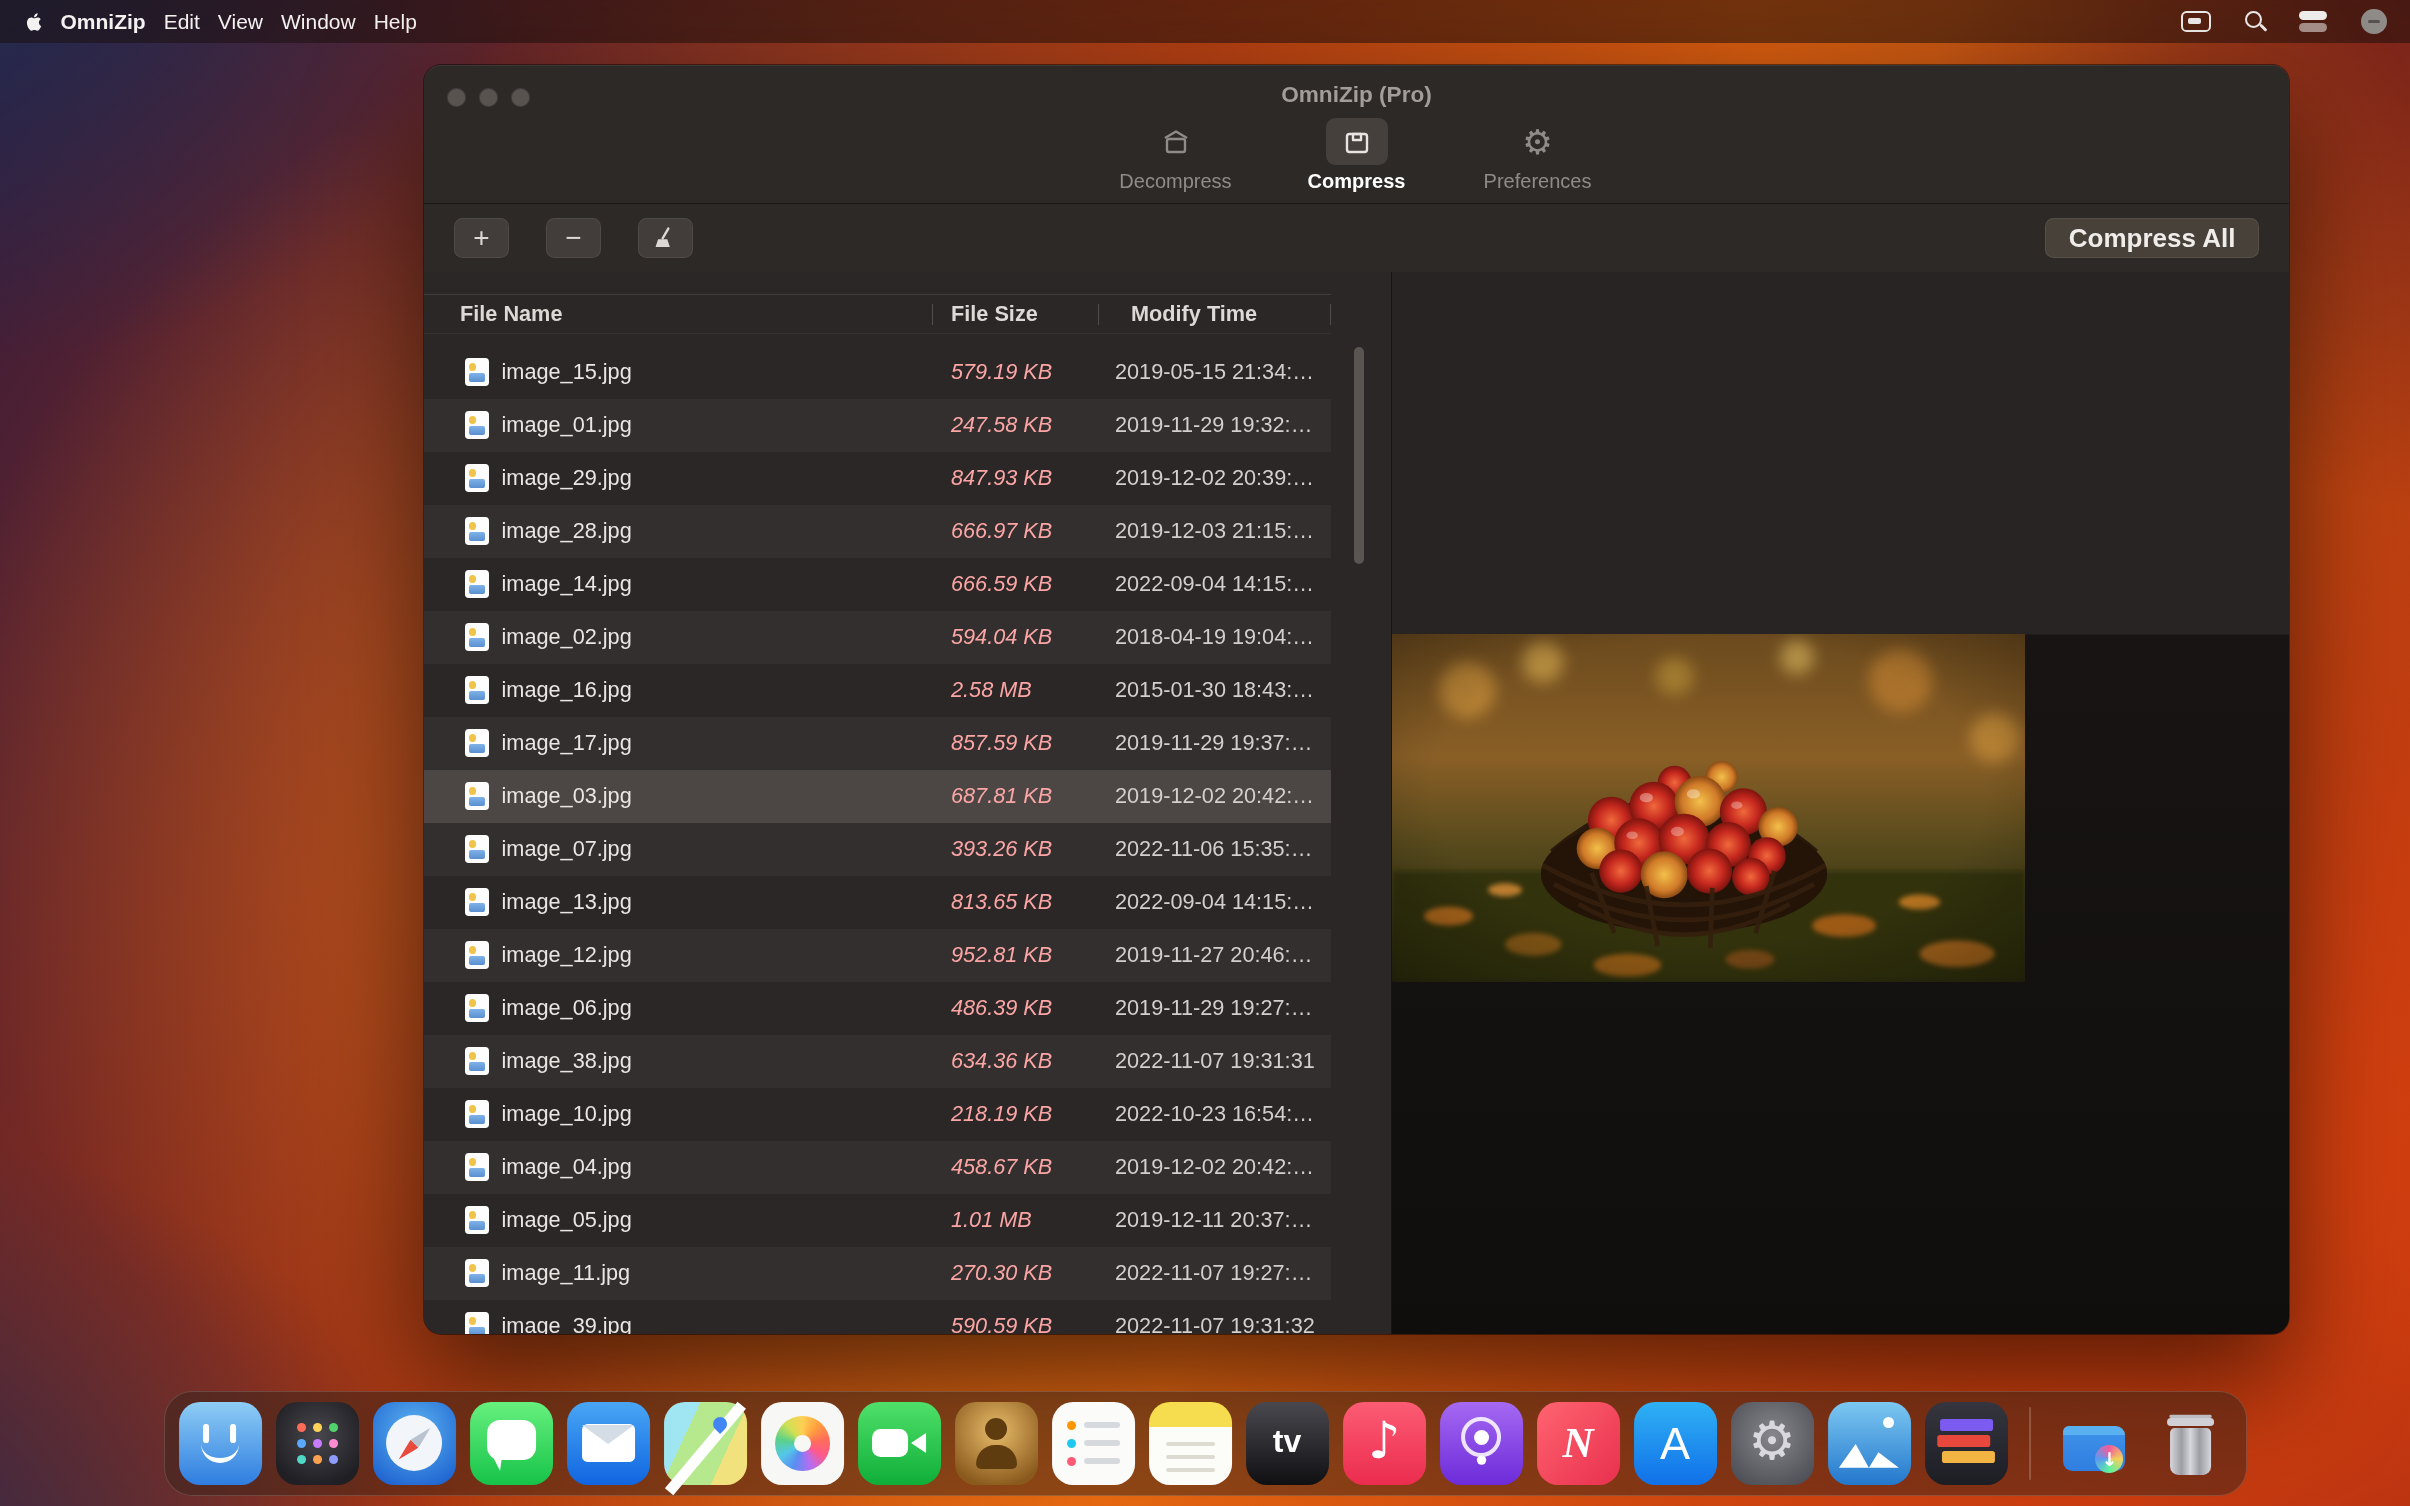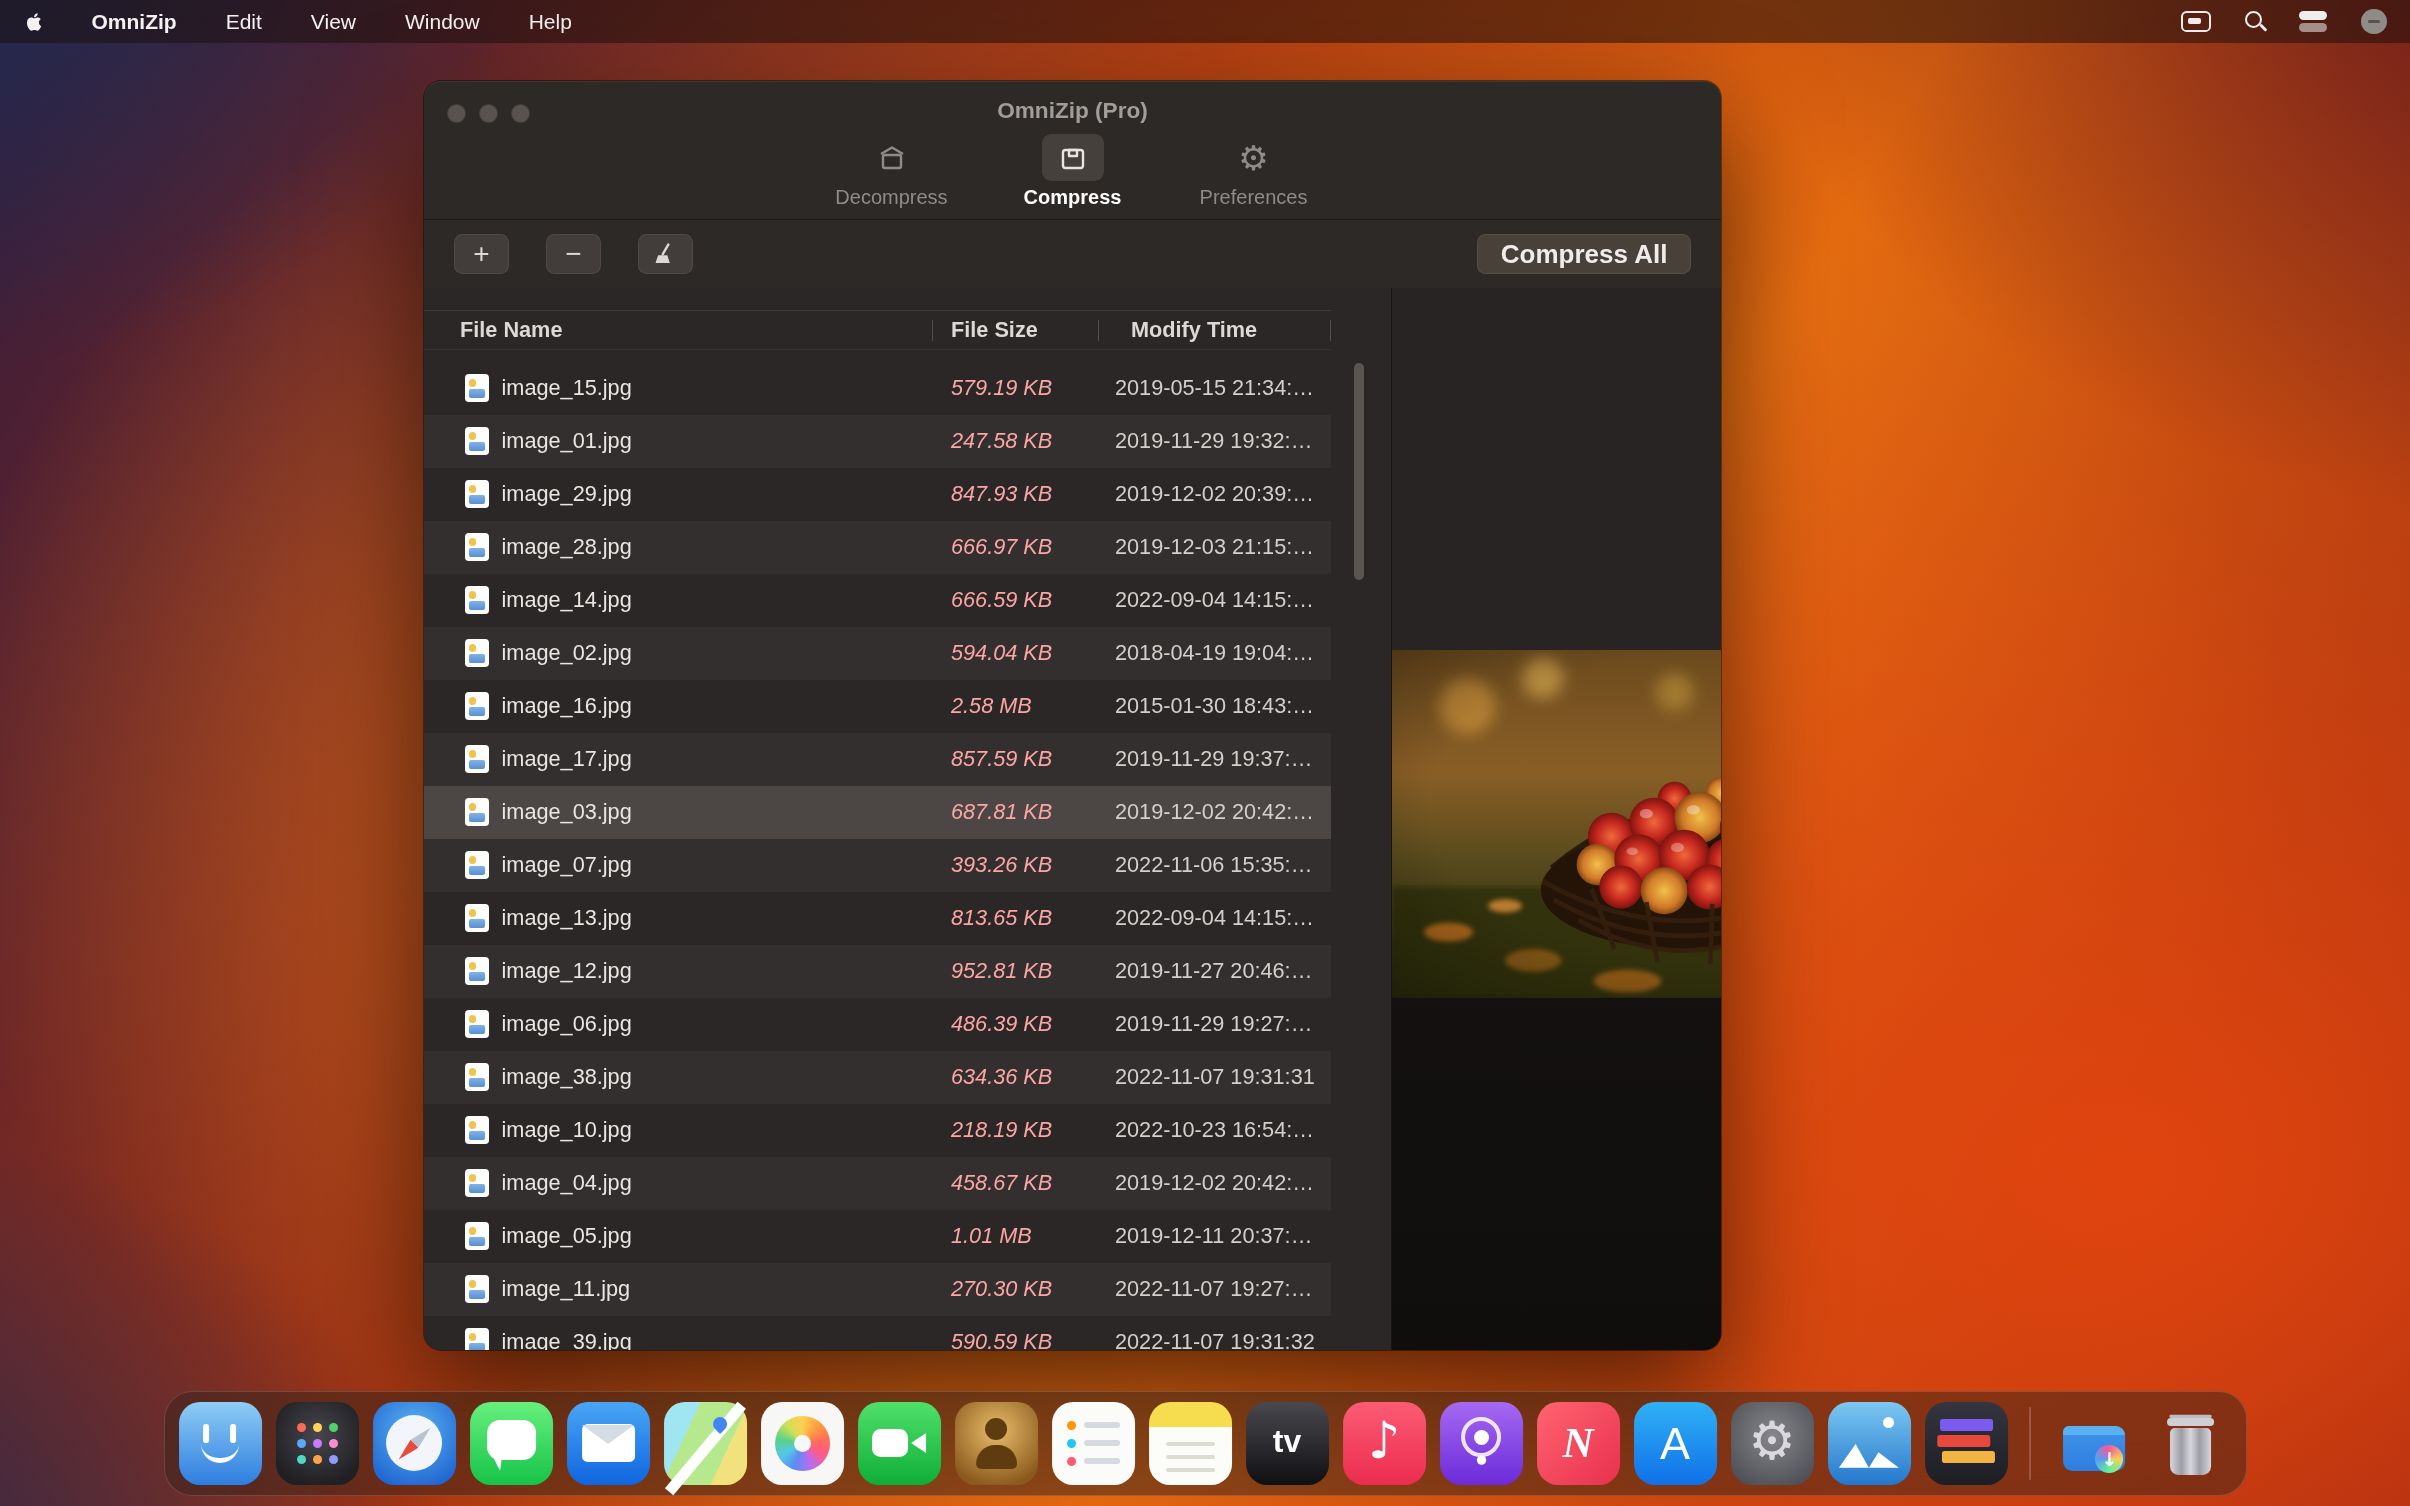--- a/index.html
+++ b/index.html
@@ -14,42 +14,42 @@
       radial-gradient(1601px 1177px at 108% -8%, #58101f 0%, rgba(88,16,31,0) 55%),
       radial-gradient(1977px 1412px at 88% 78%, #e0440e 0%, rgba(224,68,14,0) 62%),
       radial-gradient(1789px 1318px at 46% 52%, #f07c1a 0%, rgba(240,124,26,0) 66%),
       linear-gradient(120deg, #341a3c 0%, #a93511 38%, #e4690f 60%, #8c1f14 100%);
   }
 
   
   .menubar{
     position:absolute; top:0; left:0; width:100%; height:43px;
     background:rgba(26,16,12,.52); backdrop-filter:blur(28px);
-    display:flex; align-items:center; padding:0 24.5px; gap:49px;
+    display:flex; align-items:center; padding:0 24.5px; gap:18px;
     color:#f4f2f0; font-size:21px;
   }
   .apple-logo{ display:flex; align-items:center; }
   .mi{ white-space:nowrap; }
   .mi.appname{ font-weight:700; }
   .mb-right{ margin-left:auto; display:flex; align-items:center; gap:32px; }
   .mx{ position:relative; display:block; }
   .mx-display{ width:30px; height:21px; border:2.3px solid #efedec; border-radius:5.6px; }
   .mx-display::after{ content:""; position:absolute; left:5.6px; top:4.7px; width:13px; height:6.6px; background:#efedec; border-radius:1.9px; }
   .mx-search{ width:24.5px; height:24.5px; }
   .mx-search::before{ content:""; position:absolute; left:1.9px; top:1.9px; width:13px; height:13px; border:2.4px solid #efedec; border-radius:50%; }
   .mx-search::after{ content:""; position:absolute; left:16px; top:17px; width:8.5px; height:2.6px; background:#efedec; border-radius:1.9px; transform:rotate(45deg); }
   .mx-cc{ width:30px; height:22.6px; }
   .mx-cc::before{ content:""; position:absolute; left:0; top:0.9px; width:28px; height:9.4px; border-radius:5.6px; background:#efedec; }
   .mx-cc::after{ content:""; position:absolute; left:0; bottom:0.9px; width:28px; height:9.4px; border-radius:5.6px; background:rgba(239,237,236,.55); }
   .mx-account{ width:25.4px; height:25.4px; border-radius:50%; background:#8f8b87; }
   .mx-account::after{ content:""; position:absolute; left:6.6px; top:11.3px; width:12.2px; height:3.3px; border-radius:1.9px; background:#575350; }
 
   
   .window{
-    position:absolute; left:424px; top:81px; width:1297px; height:1269px;
+    position:absolute; left:424px; top:65px; width:1865px; height:1269px;
     background:#2d2927; border-radius:17px; overflow:hidden;
     box-shadow:0 47px 113px rgba(0,0,0,.6), inset 0 0.9px 0 rgba(255,255,255,.07), 0 0 0 0.9px rgba(0,0,0,.45);
     display:flex; flex-direction:column;
   }
   .titlebar{ position:relative; height:139px; flex:none; border-bottom:0.9px solid rgba(0,0,0,.38); }
   .lights{ position:absolute; left:22.6px; top:22.6px; display:flex; gap:13px; }
   .light{ width:19px; height:19px; border-radius:50%; background:#595350; box-shadow:inset 0 0 0 0.9px rgba(0,0,0,.25); }
   .wtitle{ text-align:center; padding-top:17px; font-size:22.6px; font-weight:600; color:#a29d99; }
   .tabs{ position:absolute; left:0; right:0; top:53px; display:flex; justify-content:center; gap:40px; }
   .tab{ display:flex; flex-direction:column; align-items:center; width:141px; color:#8f8b88; }

